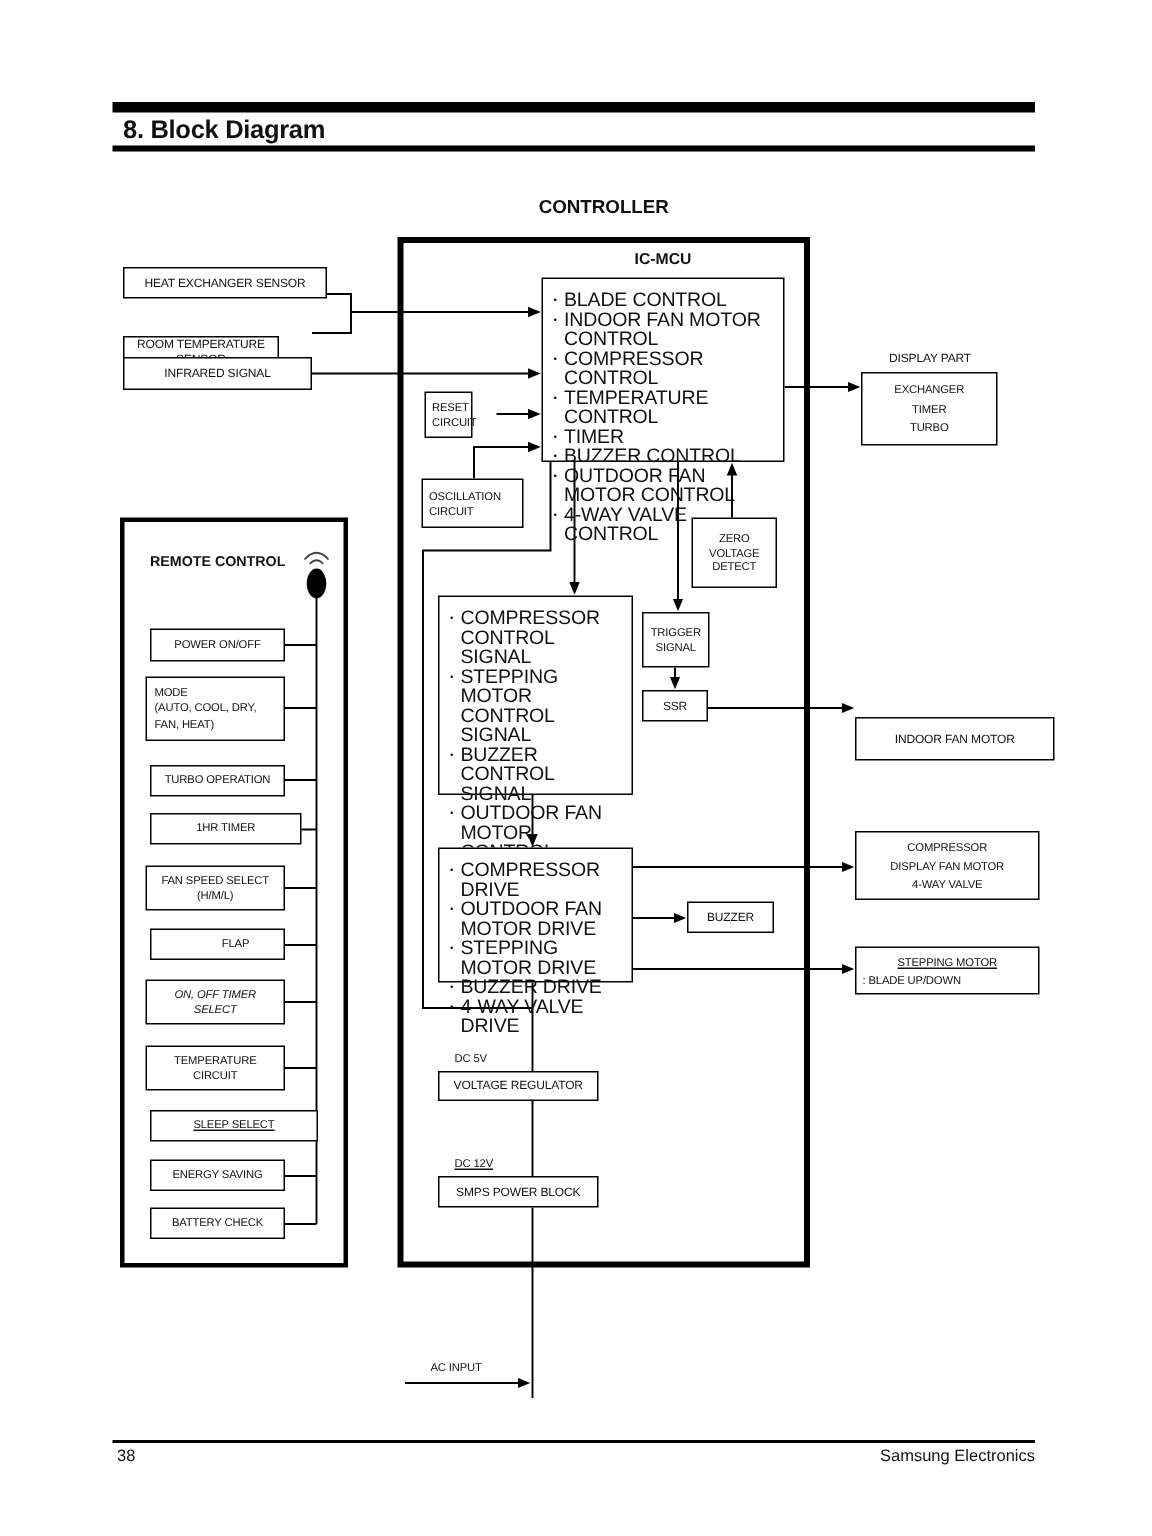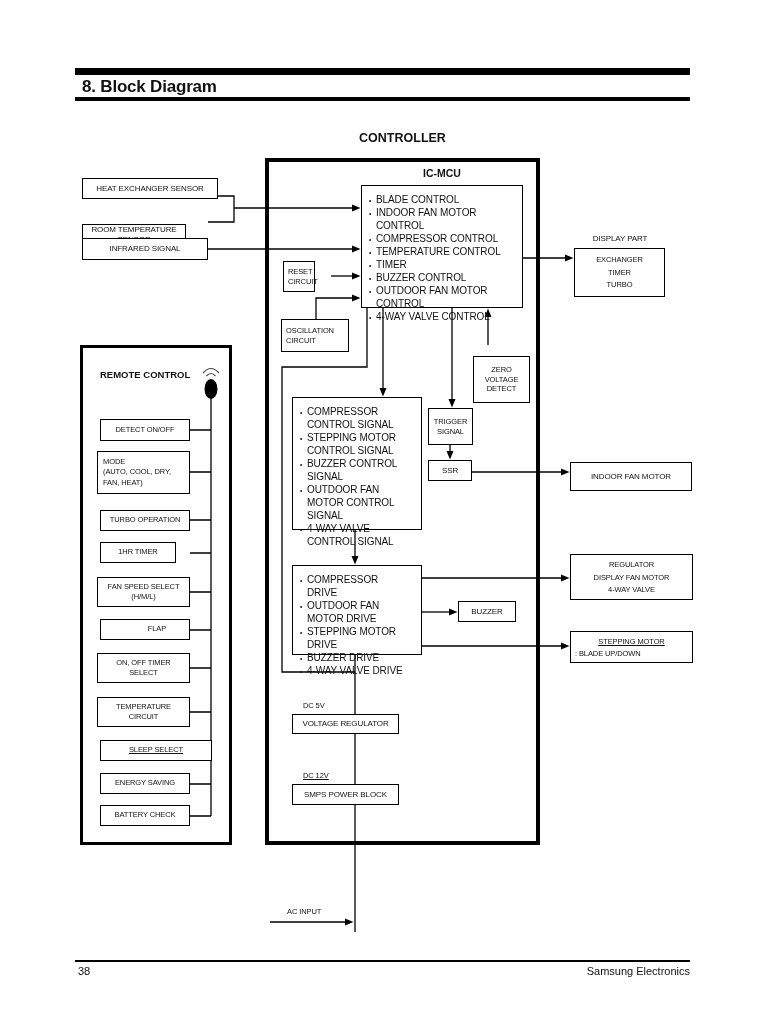--- a/index.html
+++ b/index.html
@@ -17,21 +17,21 @@
     position:absolute; border:1.4px solid #000; background:#fff; z-index:2;
     display:flex; align-items:center; justify-content:center; text-align:center;
     font-size:8px; line-height:1.25; letter-spacing:-0.1px; box-sizing:border-box;
   }
   .box.leftalign { justify-content:flex-start; text-align:left; padding:3px 4px; }
   .thickbox { position:absolute; border:4px solid #000; background:transparent; z-index:1; box-sizing:border-box; }
   .lbl { position:absolute; z-index:2; font-size:7.5px; letter-spacing:-0.1px; }
   .sect-lbl { position:absolute; z-index:2; text-align:center; font-weight:bold; }
   
   .blist { display:block; text-align:left; padding:7px 16px 6px 7px; }
-  .blist .li-item { position:relative; padding-left:7px; font-size:10px; line-height:13px; }
+  .blist .li-item { position:relative; padding-left:7px; font-size:13px; line-height:13px; }
   .blist .li-item::before { content:"•"; position:absolute; left:0; top:0.5px; font-size:6.5px; }
   
   .stack { display:block; padding-top:5px; }
   .stack .li-item { font-size:7.5px; line-height:12.5px; }
   
   .rc-btn {
     position:absolute; border:1.4px solid #000; background:#fff; z-index:2;
     display:flex; align-items:center; justify-content:center; text-align:center;
     font-size:7.5px; line-height:1.35; white-space:pre-line; box-sizing:border-box; letter-spacing:-0.1px;
   }
@@ -113,21 +113,21 @@
     <div class="li-item">COMPRESSOR CONTROL</div>
     <div class="li-item">TEMPERATURE CONTROL</div>
     <div class="li-item">TIMER</div>
     <div class="li-item">BUZZER CONTROL</div>
     <div class="li-item">OUTDOOR FAN MOTOR CONTROL</div>
     <div class="li-item">4-WAY VALVE CONTROL</div>
   </div>
 
 <div class="box leftalign" style="left:283px; top:261px; width:32px; height:31px; font-size:7.5px;">RESET CIRCUIT</div>
 <div class="box leftalign" style="left:281px; top:319px; width:68px; height:33px; font-size:7.5px;">OSCILLATION CIRCUIT</div>
-<div class="box" style="left:461px; top:356px; width:57px; height:47px; font-size:7.5px; padding:0 5px;margin-left:12px;">ZERO VOLTAGE DETECT</div>
+<div class="box" style="left:461px; top:345px; width:57px; height:47px; font-size:7.5px; padding:0 5px;">ZERO VOLTAGE DETECT</div>
 <div class="box" style="left:428px; top:408px; width:45px; height:37px; font-size:7.5px; padding:0 3px;">TRIGGER SIGNAL</div>
 <div class="box" style="left:428px; top:460px; width:44px; height:21px; font-size:8px;">SSR</div>
 
 <div class="box blist" style="left:292px; top:397px; width:130px; height:133px;">
     <div class="li-item">COMPRESSOR CONTROL SIGNAL</div>
     <div class="li-item">STEPPING MOTOR CONTROL SIGNAL</div>
     <div class="li-item">BUZZER CONTROL SIGNAL</div>
     <div class="li-item">OUTDOOR FAN MOTOR CONTROL SIGNAL</div>
     <div class="li-item">4-WAY VALVE CONTROL SIGNAL</div>
   </div>
@@ -140,24 +140,24 @@
   </div>
 <div class="box" style="left:458px; top:601px; width:58px; height:21px;">BUZZER</div>
 
 <div class="lbl" style="left:560px; top:234px; width:120px; text-align:center; font-size:8px;">DISPLAY PART</div>
 <div class="box stack" style="left:574px; top:248px; width:91px; height:49px;">
     <div class="li-item">EXCHANGER</div>
     <div class="li-item">TIMER</div>
     <div class="li-item">TURBO</div>
   </div>
 
-<div class="box" style="left:570px; top:462px; width:122px; height:29px;">INDOOR FAN MOTOR</div>
+<div class="box" style="left:570px; top:478px; width:133px; height:29px;">INDOOR FAN MOTOR</div>
 
 <div class="box stack" style="left:570px; top:554px; width:123px; height:46px; padding-top:4px;">
-    <div class="li-item">REGULATOR</div>
+    <div class="li-item">COMPRESSOR</div>
     <div class="li-item">DISPLAY FAN MOTOR</div>
     <div class="li-item">4-WAY VALVE</div>
   </div>
 
 <div class="box sm-box" style="left:570px; top:631px; width:123px; height:32px;">
   <div class="sm-line1">STEPPING MOTOR</div>
   <div class="sm-line2">: BLADE UP/DOWN</div>
 </div>
 
 <div class="lbl" style="left:303px; top:701px;">DC 5V</div>
@@ -167,30 +167,30 @@
 <div class="lbl" style="left:287px; top:907px;">AC INPUT</div>
 
 <div class="thickbox" style="left:80px; top:345px; width:152px; height:500px; border-width:3.5px;"></div>
 <div class="sect-lbl" style="left:100px; top:369px; font-size:9.5px; text-align:left;">REMOTE CONTROL</div>
 <svg class="abs" style="left:200px; top:363px; z-index:2;" width="22" height="38" viewBox="0 0 22 38">
   <path d="M3,10 Q11,1 19,10" fill="none" stroke="#444" stroke-width="1.2"></path>
   <path d="M6.5,13 Q11,8 15.5,13" fill="none" stroke="#444" stroke-width="1.2"></path>
   <ellipse cx="11" cy="26" rx="6.5" ry="10" fill="#000"></ellipse>
 </svg>
 
-<div class="rc-btn" style="left:100px; top:419px; width:90px; height:22px;">DETECT ON/OFF</div>
+<div class="rc-btn" style="left:100px; top:419px; width:90px; height:22px;">POWER ON/OFF</div>
 <div class="rc-btn leftalign" style="left:97px; top:451px; width:93px; height:43px;">MODE
 (AUTO, COOL, DRY,
 FAN, HEAT)</div>
 <div class="rc-btn" style="left:100px; top:510px; width:90px; height:21px;">TURBO OPERATION</div>
-<div class="rc-btn" style="left:100px; top:542px; width:76px; height:21px;">1HR TIMER</div>
+<div class="rc-btn" style="left:100px; top:542px; width:101px; height:21px;">1HR TIMER</div>
 <div class="rc-btn" style="left:97px; top:577px; width:93px; height:30px;">FAN SPEED SELECT
 (H/M/L)</div>
 <div class="rc-btn" style="left:100px; top:619px; width:90px; height:21px;padding-left:24px;">FLAP</div>
-<div class="rc-btn" style="left:97px; top:653px; width:93px; height:30px;">ON, OFF TIMER
+<div class="rc-btn" style="left:97px; top:653px; width:93px; height:30px;font-style:italic;">ON, OFF TIMER
 SELECT</div>
 <div class="rc-btn" style="left:97px; top:697px; width:93px; height:30px;">TEMPERATURE
 CIRCUIT</div>
 <div class="rc-btn" style="left:100px; top:740px; width:112px; height:21px;text-decoration:underline;">SLEEP SELECT</div>
 <div class="rc-btn" style="left:100px; top:773px; width:90px; height:21px;">ENERGY SAVING</div>
 <div class="rc-btn" style="left:100px; top:805px; width:90px; height:21px;">BATTERY CHECK</div>
 
 <div class="rule" style="left:75px; top:960px; width:615px; height:1.6px;"></div>
 <div class="footer-num">38</div>
 <div class="footer-brand">Samsung Electronics</div>

